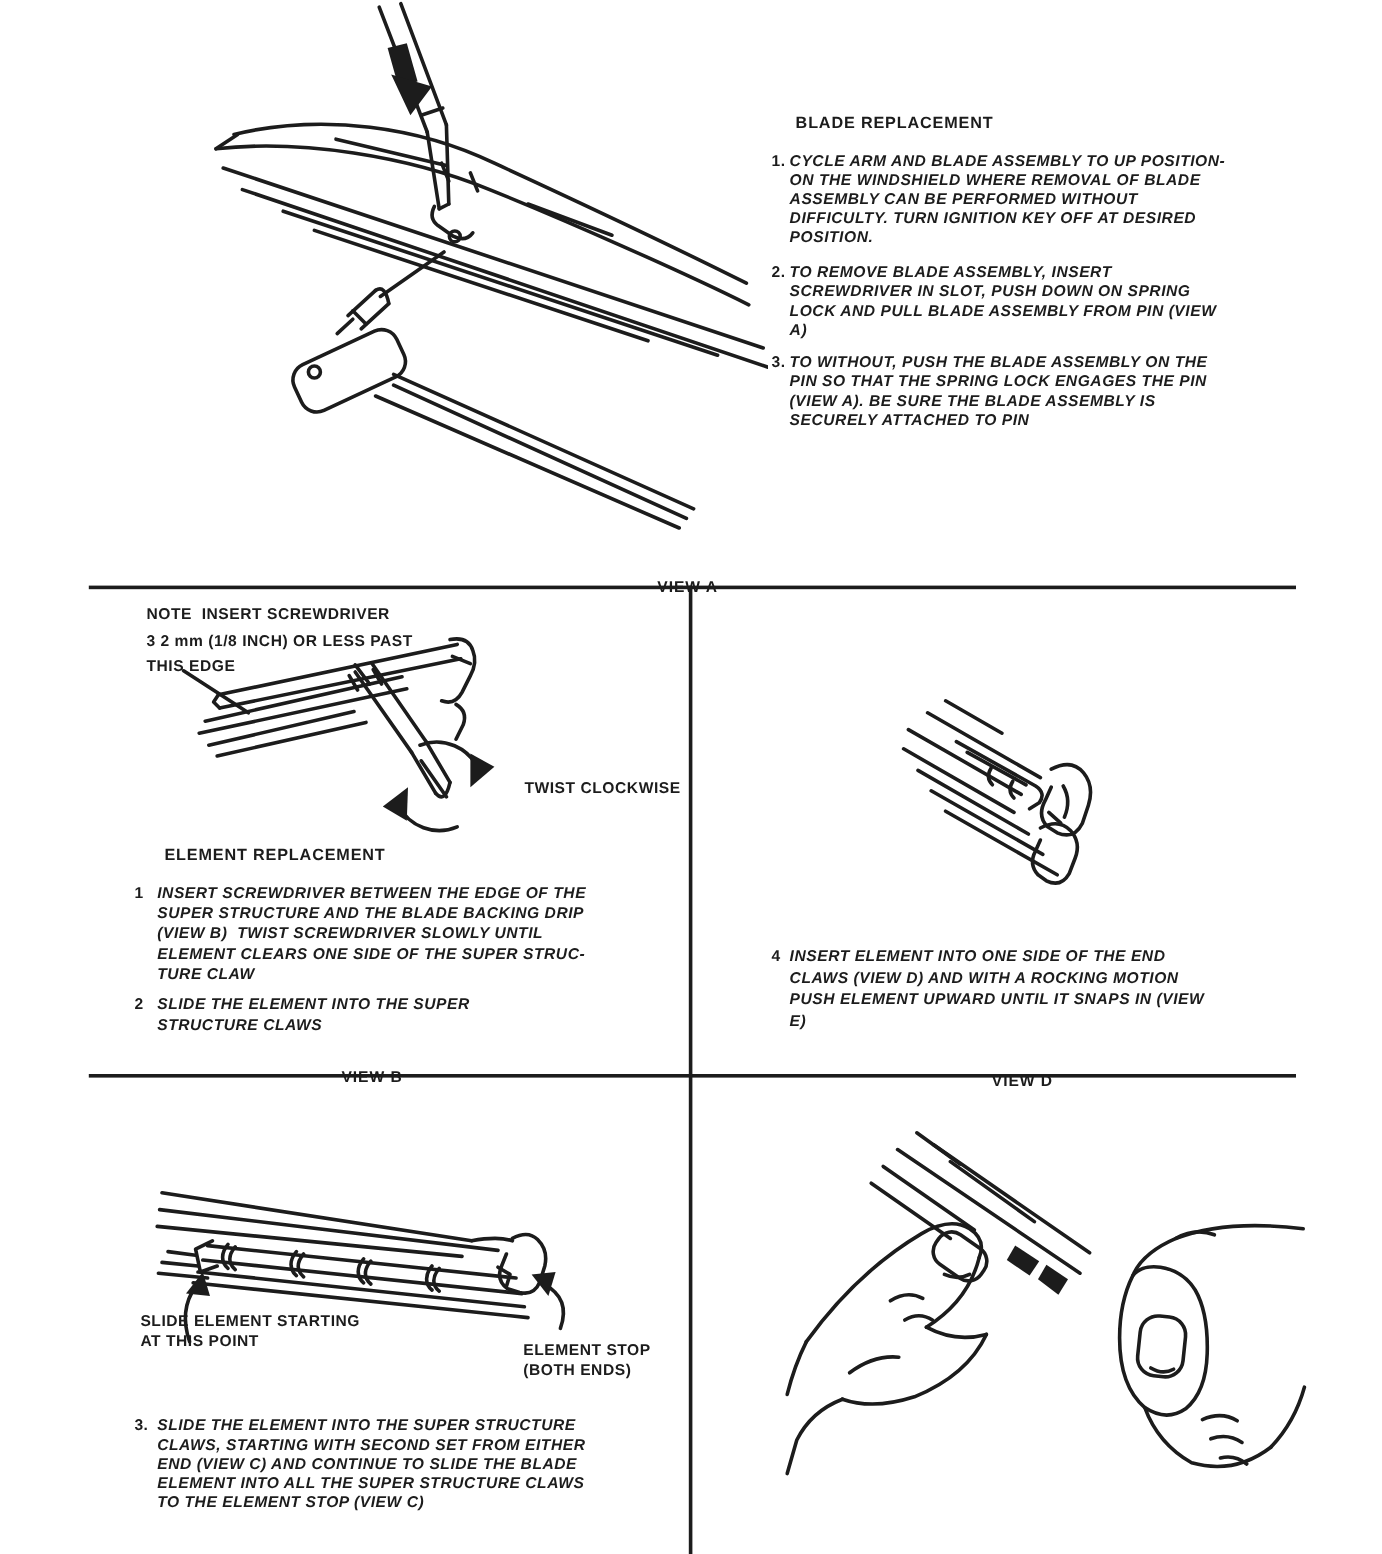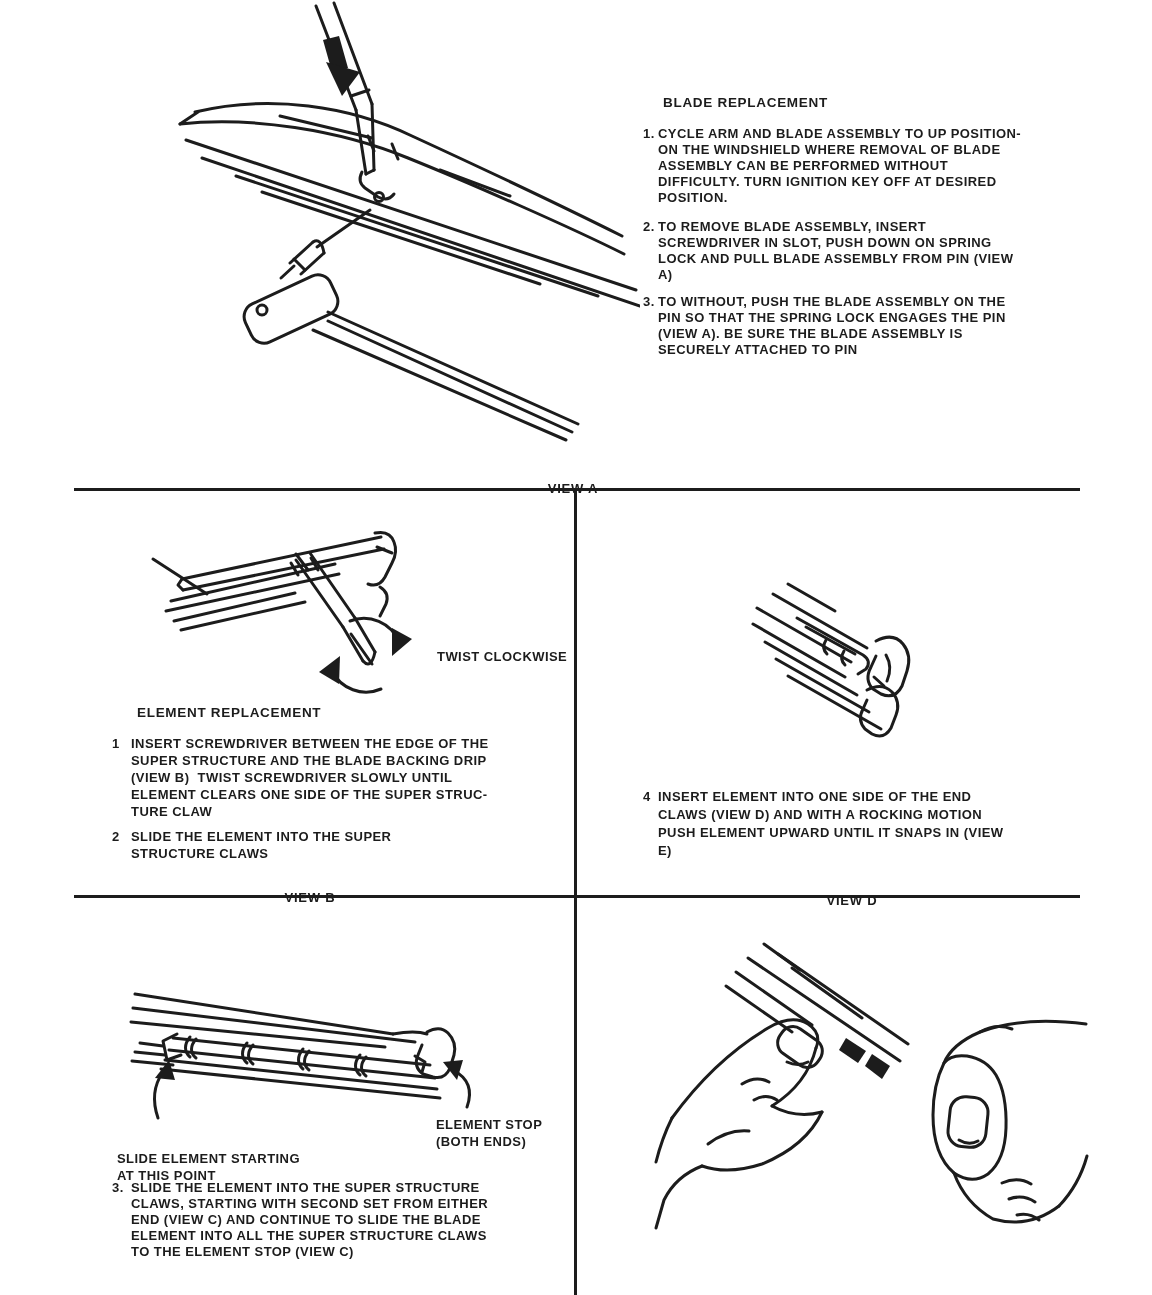--- a/index.html
+++ b/index.html
@@ -8,21 +8,21 @@
     overflow:hidden;font-family:"Liberation Sans",sans-serif;color:#1c1c1c;
   }
   .t{position:absolute;font-weight:700;font-size:13px;line-height:16px;
      letter-spacing:.45px;white-space:pre-wrap;padding-left:20px;}
   .heading{font-size:13.5px;letter-spacing:.7px;}
   .step{position:absolute;display:flex;font-weight:700;font-size:13px;
         line-height:16px;letter-spacing:.45px;}
   .step .num{flex:none;}
   .numw15{width:15px;}
   .numw19{width:19px;}
-  .body{white-space:pre-wrap;}
+  .body{white-space:pre-wrap;font-style:italic;}
   .lh17{line-height:17px;}
   .lh18{line-height:18px;}
   .lh21{line-height:21.5px;}
   .viewlabel{position:absolute;width:100px;text-align:center;font-weight:700;
              font-size:13px;letter-spacing:.8px;margin-top:21px;}
   .hr{position:absolute;height:3px;background:#1c1c1c;}
   .vr{position:absolute;width:3px;background:#1c1c1c;}
   svg.illus{position:absolute;stroke:#1c1c1c;fill:none;}
   svg.illus path, svg.illus rect, svg.illus circle{
     stroke-width:3;stroke-linecap:round;stroke-linejoin:round;fill:none;}
@@ -101,20 +101,23 @@
 (VIEW A). BE SURE THE BLADE ASSEMBLY IS
 SECURELY ATTACHED TO PIN</span>
   </div>
 
   <div class="viewlabel" style="left:523px;top:460px">VIEW A</div>
 
   <div class="hr" style="left:74px;top:488px;width:1006px"></div>
   <div class="hr" style="left:74px;top:895px;width:1006px"></div>
   <div class="vr" style="left:574px;top:488px;height:807px"></div>
 
+  <div class="t lh21" style="left:102px;top:501px">NOTE  INSERT SCREWDRIVER
+3 2 mm (1/8 INCH) OR LESS PAST
+THIS EDGE</div>
 
   <svg class="illus" style="left:145px;top:525px" width="272" height="175" viewBox="0 0 272 175">
     <path d="M8,34 L62,69" stroke-width="2"></path>
     <g>
       <path d="M37,54 L236,12"></path>
       <path d="M38,65 L239,24"></path>
       <path d="M37,54 L33,60 L38,65"></path>
       <path d="M26,76 L190,39"></path>
       <path d="M21,86 L194,49"></path>
       <path d="M29,96 L150,68"></path>
@@ -232,21 +235,21 @@
     <g stroke-width="7">
       <path d="M73,170 Q64,144 78,124"></path>
       <path d="M382,159 Q391,134 368,122"></path>
       <g fill="#1c1c1c" stroke="none">
         <polygon points="70,130 84,112 90,132"></polygon>
         <polygon points="358,114 378,112 372,132"></polygon>
       </g>
     </g>
   </svg>
 
-  <div class="t lh17" style="left:97px;top:1150px">SLIDE ELEMENT STARTING
+  <div class="t lh17" style="left:97px;top:1092px">SLIDE ELEMENT STARTING
 AT THIS POINT</div>
   <div class="t lh17" style="left:416px;top:1116px">ELEMENT STOP
 (BOTH ENDS)</div>
 
   <div class="step" style="left:112px;top:1180px;width:440px">
     <span class="num numw19">3.</span>
     <span class="body">SLIDE THE ELEMENT INTO THE SUPER STRUCTURE
 CLAWS, STARTING WITH SECOND SET FROM EITHER
 END (VIEW C) AND CONTINUE TO SLIDE THE BLADE
 ELEMENT INTO ALL THE SUPER STRUCTURE CLAWS

